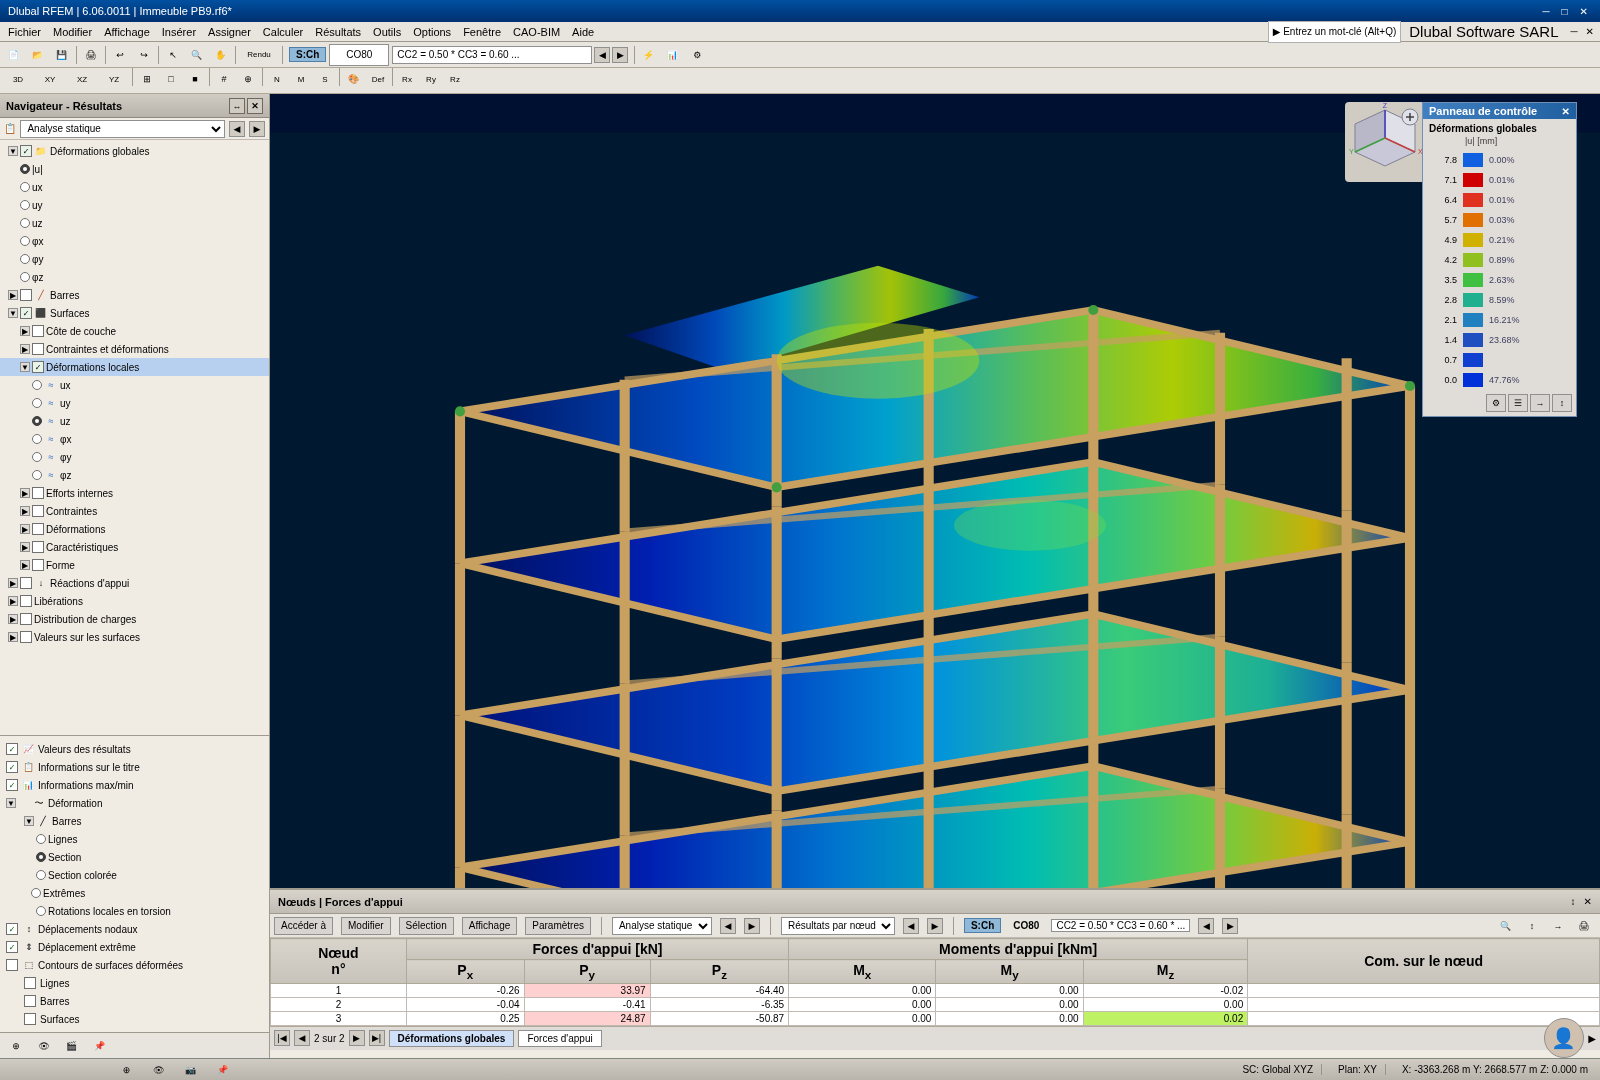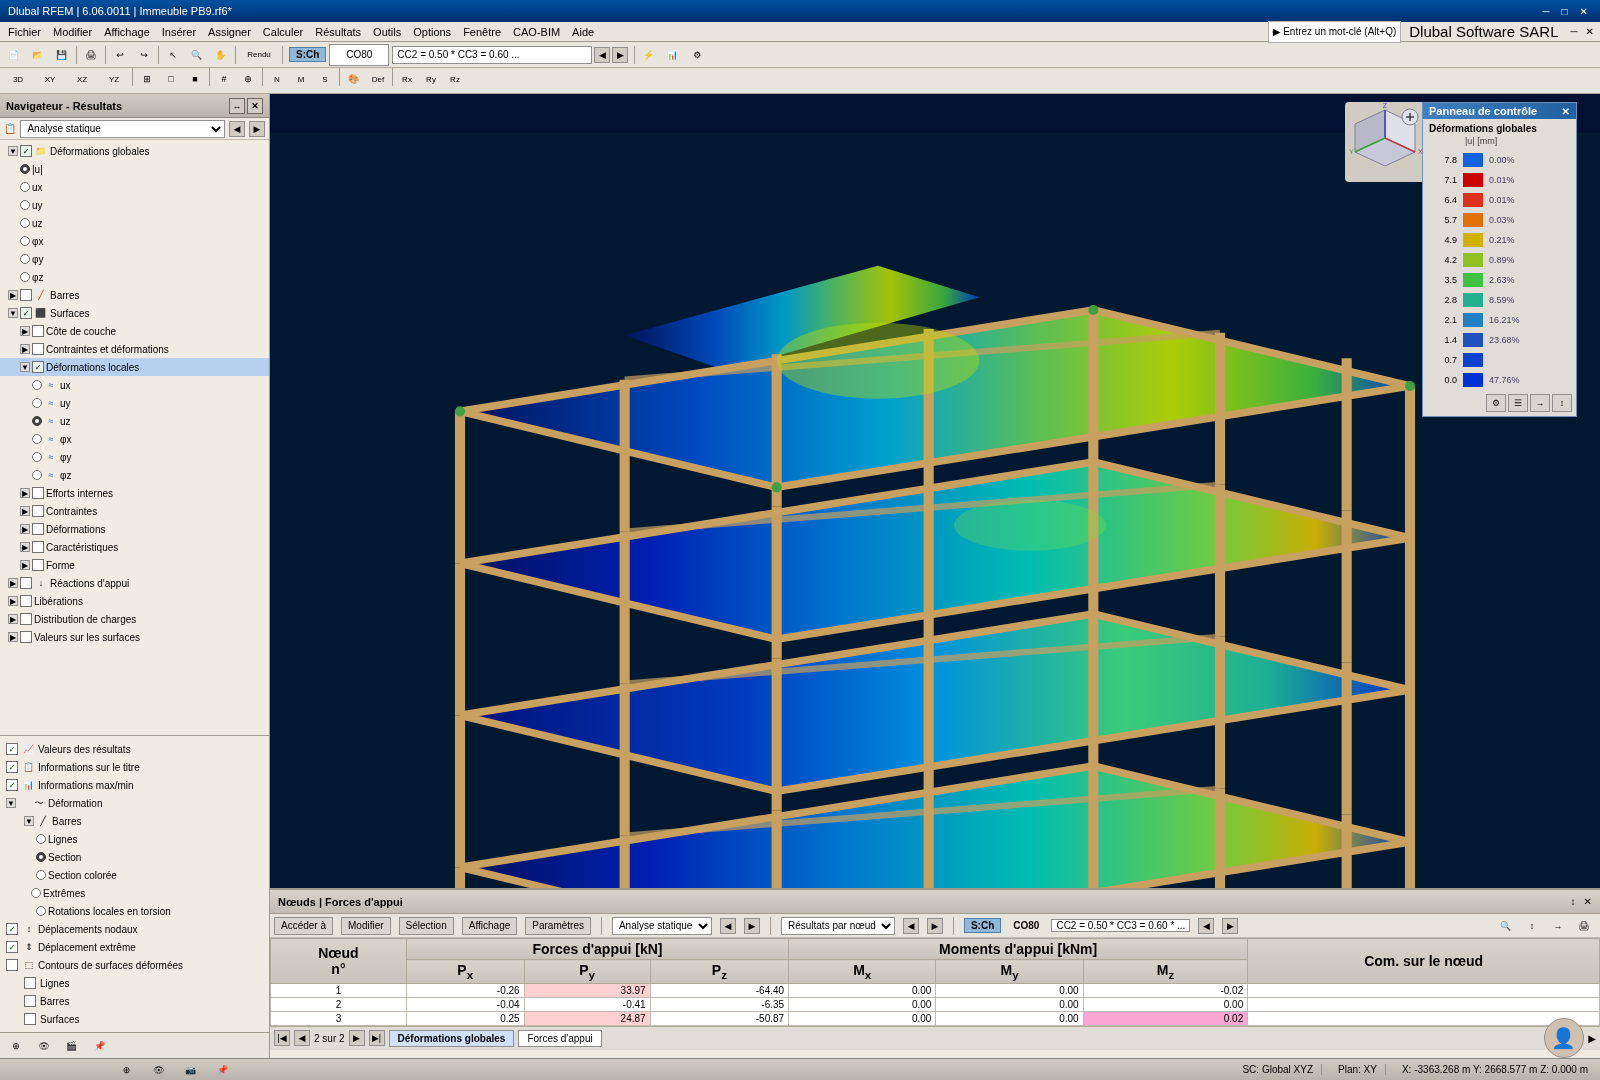--- a/index.html
+++ b/index.html
@@ -300,21 +300,21 @@
       white-space: nowrap;
     }
     #results-table td {
       border: 1px solid #c0bab2;
       padding: 1px 4px;
       text-align: right;
       white-space: nowrap;
     }
     #results-table td:first-child { text-align: center; }
     .cell-red { background: #ffd0d0; }
-    .cell-blue { background: #f9a8d4; }
+    .cell-blue { background: #bef264; }
 
     #results-footer {
       background: #e0dcd8;
       height: 24px;
       display: flex;
       align-items: center;
       padding: 0 4px;
       border-top: 1px solid #b0a898;
       gap: 4px;
       font-size: 10px;

